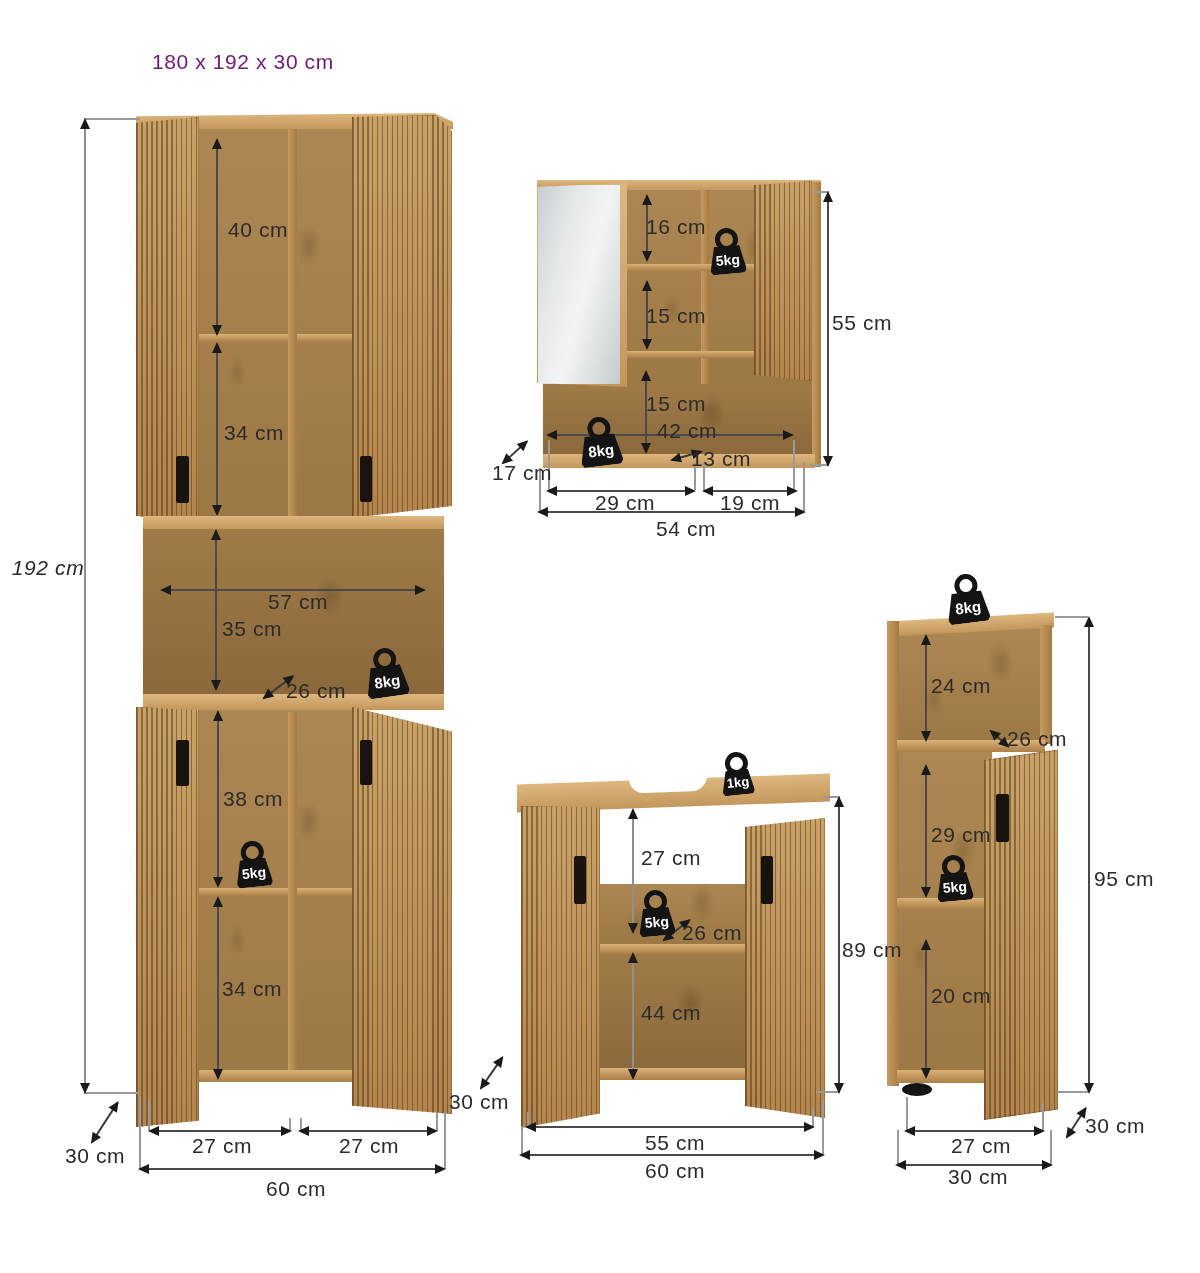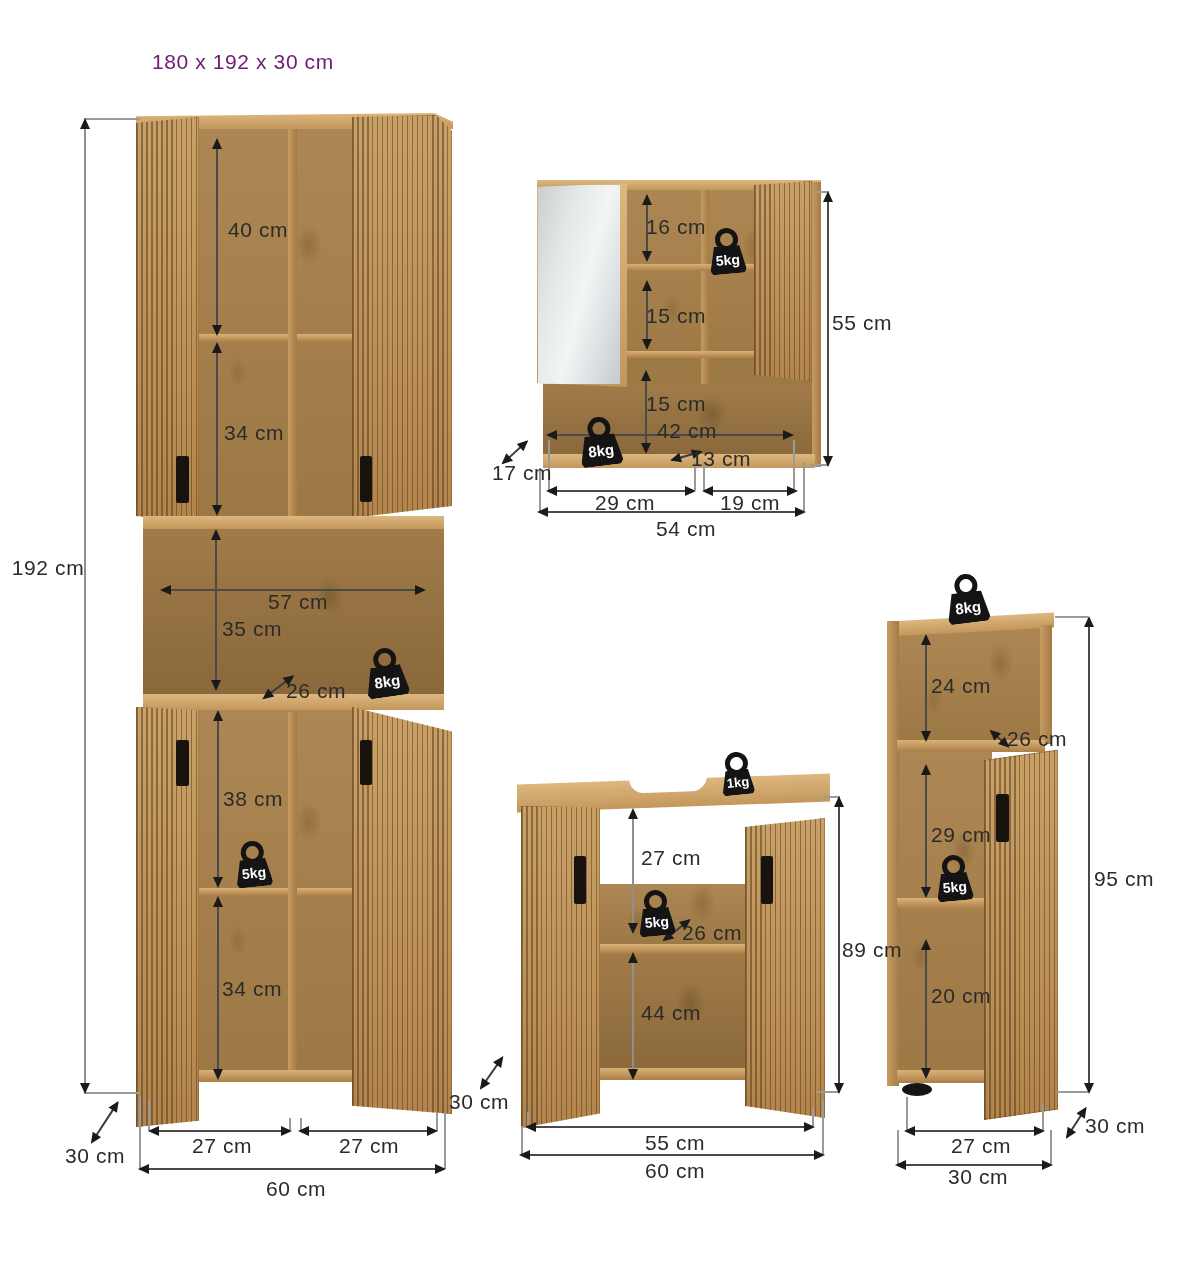--- a/index.html
+++ b/index.html
@@ -96,21 +96,21 @@
     <div class="dh" style="left:140px;top:1168px;width:304px;"></div>
     <div class="dd" style="left:92px;top:1141px;width:47px;transform:rotate(-57deg);"></div>
     <div class="dd" style="left:481px;top:1087px;width:37px;transform:rotate(-55deg);"></div>
     <div class="ext" style="left:139px;top:1096px;width:1.5px;height:74px;"></div>
     <div class="ext" style="left:148px;top:1100px;width:1.5px;height:31px;"></div>
     <div class="ext" style="left:289px;top:1118px;width:1.5px;height:13px;"></div>
     <div class="ext" style="left:300px;top:1118px;width:1.5px;height:13px;"></div>
     <div class="ext" style="left:436px;top:1112px;width:1.5px;height:19px;"></div>
     <div class="ext" style="left:444px;top:1112px;width:1.5px;height:57px;"></div>
 
-    <div class="lbl" style="left:48px;top:568px;">192 cm</div>
+    <div class="lbl" style="left:48px;top:568px;font-style:italic;">192 cm</div>
     <div class="lbl" style="left:258px;top:230px;">40 cm</div>
     <div class="lbl" style="left:254px;top:433px;">34 cm</div>
     <div class="lbl" style="left:298px;top:602px;">57 cm</div>
     <div class="lbl" style="left:252px;top:629px;">35 cm</div>
     <div class="lbl" style="left:316px;top:691px;">26 cm</div>
     <div class="lbl" style="left:253px;top:799px;">38 cm</div>
     <div class="lbl" style="left:252px;top:989px;">34 cm</div>
     <div class="lbl" style="left:95px;top:1156px;">30 cm</div>
     <div class="lbl" style="left:222px;top:1146px;">27 cm</div>
     <div class="lbl" style="left:369px;top:1146px;">27 cm</div>

